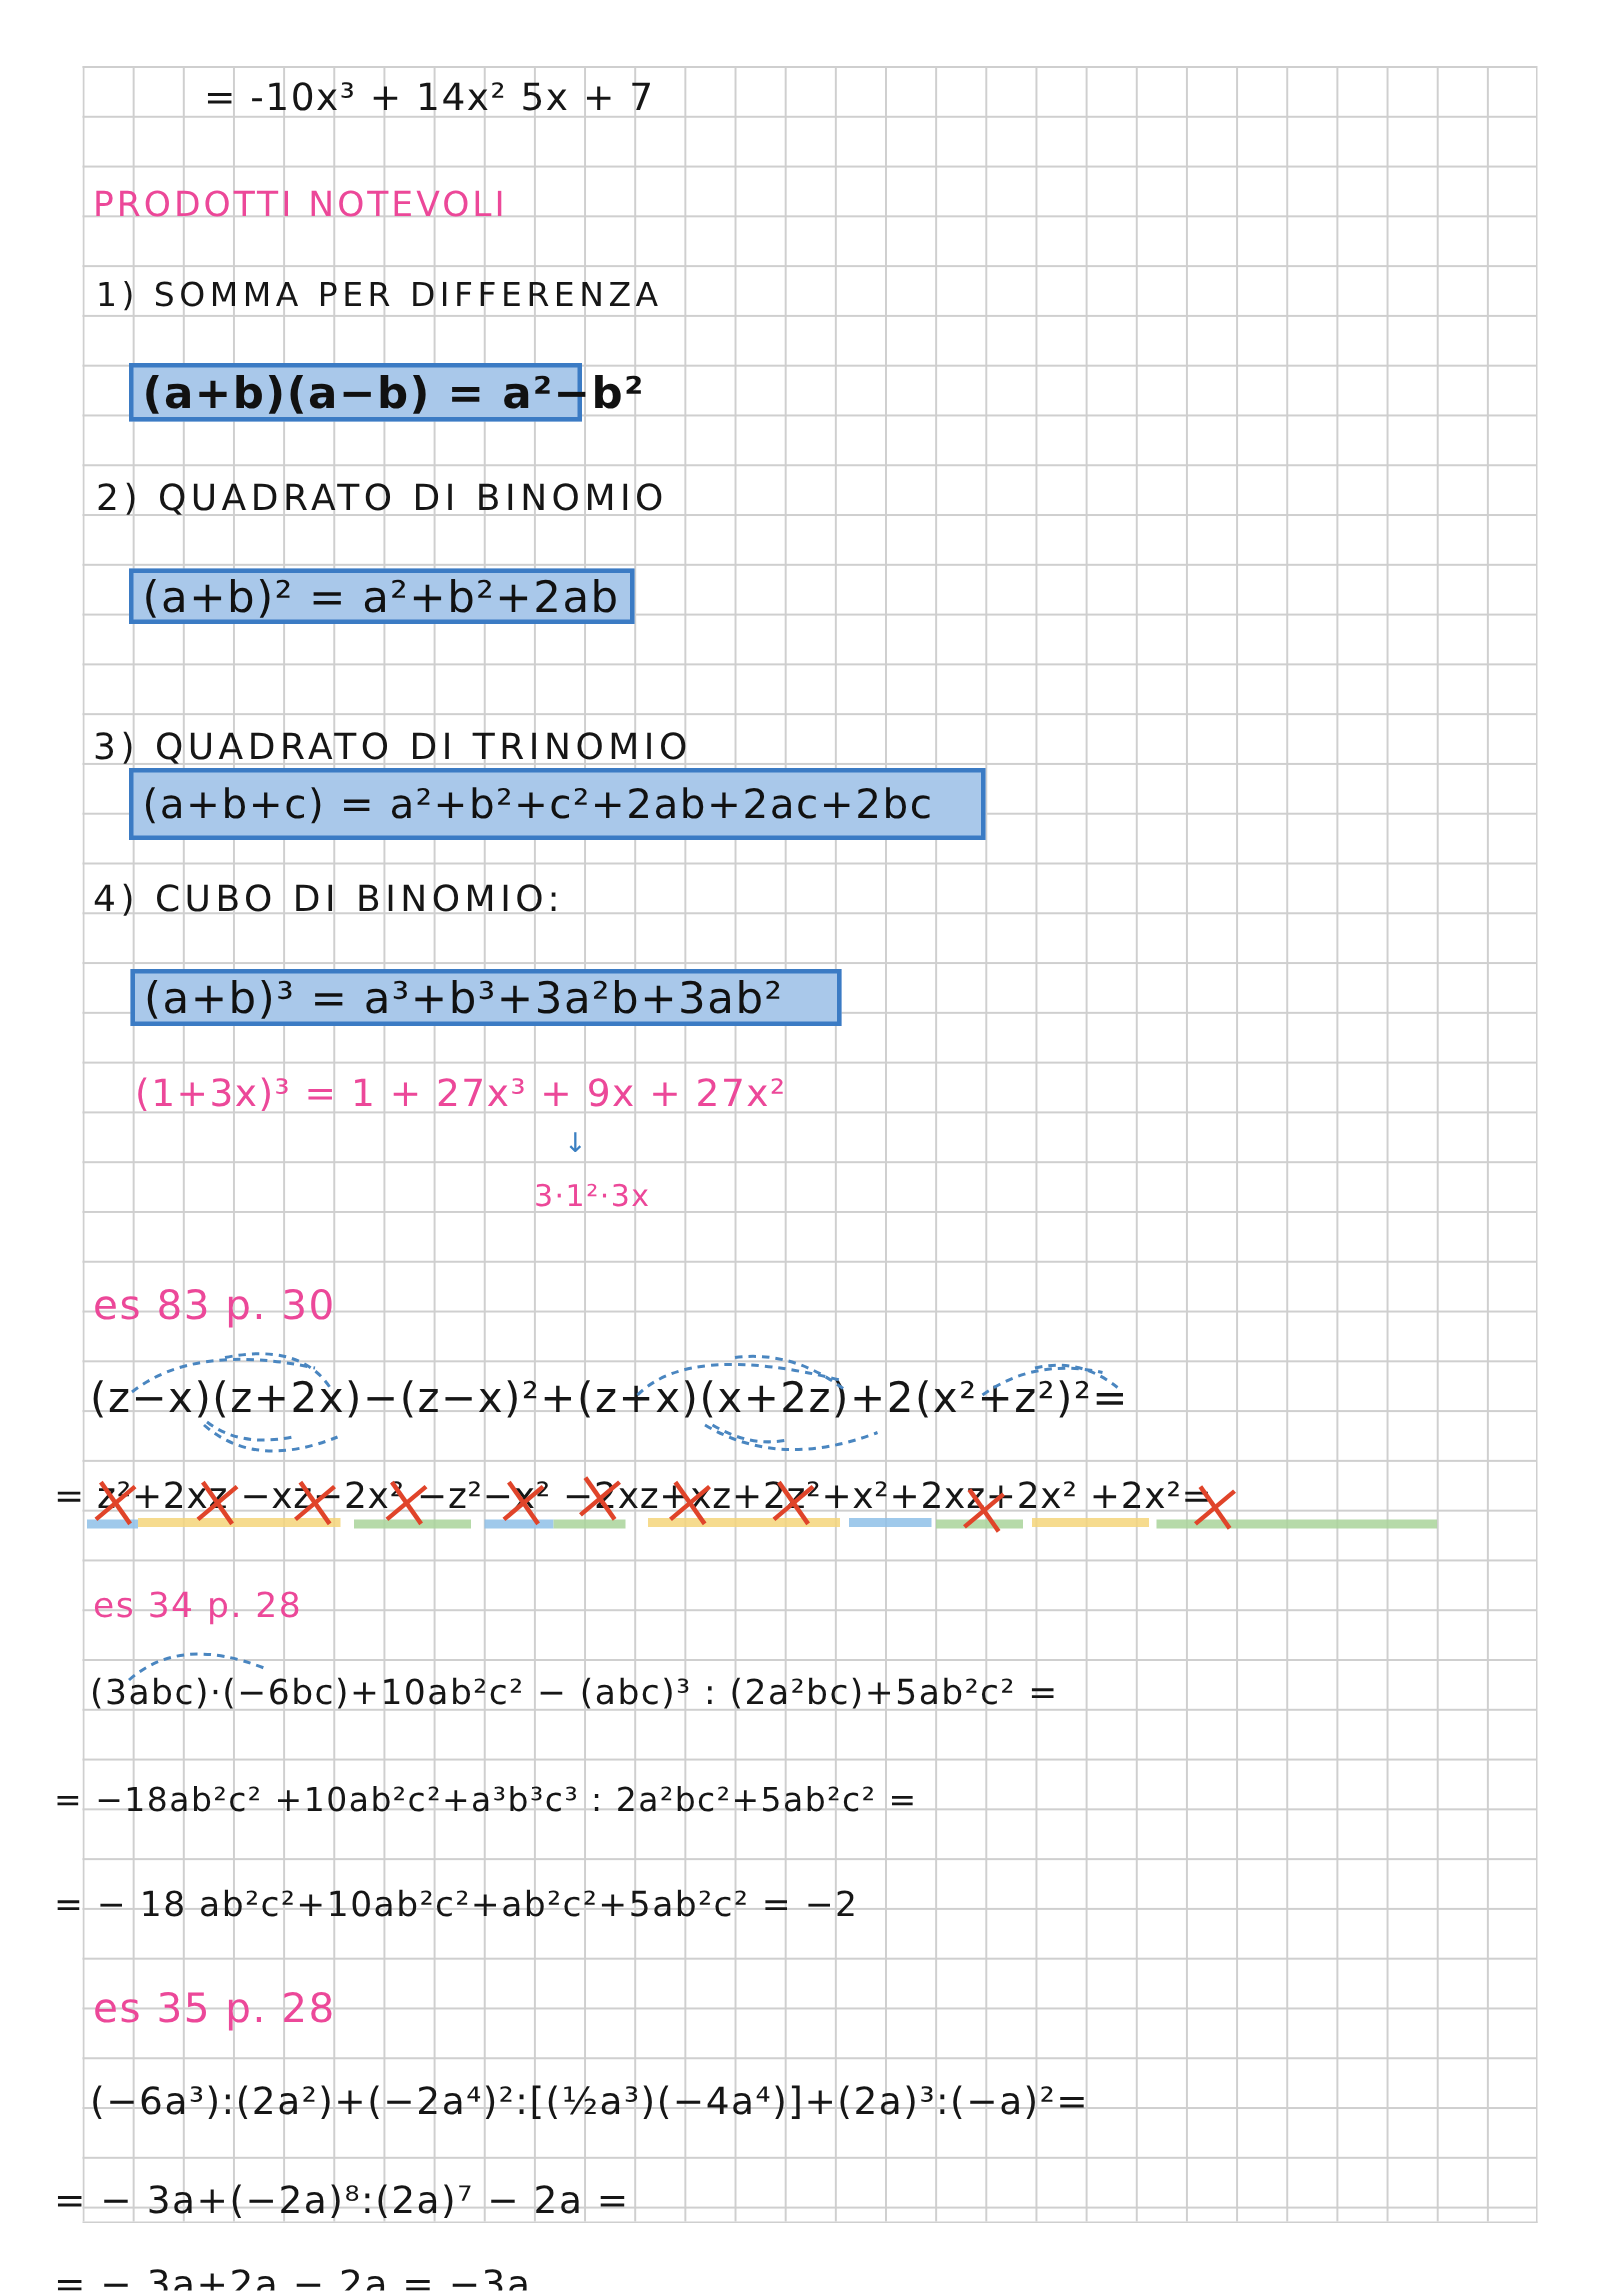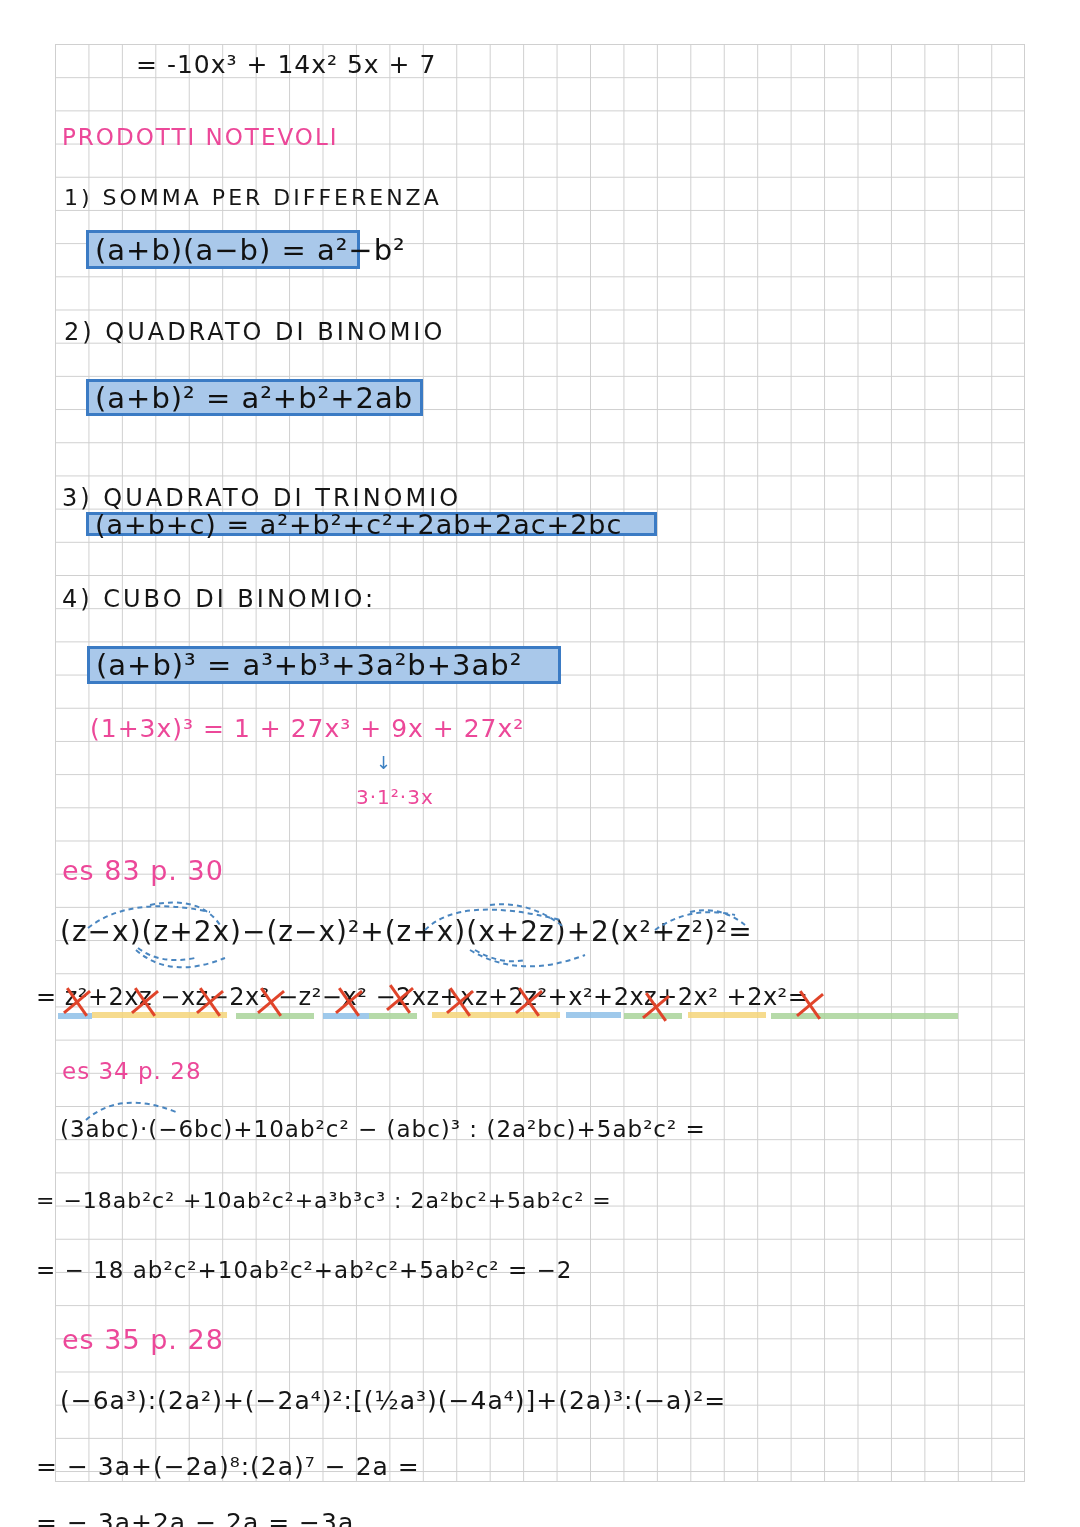--- a/index.html
+++ b/index.html
@@ -49,31 +49,31 @@
 </head>
 <body>
 
 <div class="grid"></div>
 
 <div class="line ink eq" style="left:136px; top:52px; font-size:25px;">= -10x³ + 14x² 5x + 7</div>
 
 <div class="line blue heading" style="left:62px; top:126px;">PRODOTTI NOTEVOLI</div>
 
 <div class="line ink sec" style="left:64px; top:187px;">1) SOMMA PER DIFFERENZA</div>
-<div class="box" style="left:86px; top:230px; width:274px; height:39px;">
+<div class="box" style="left:86px; top:242px; width:302px; height:39px;font-weight:bold;">
   <span>(a+b)(a−b) = a²−b²</span>
 </div>
 
 <div class="line ink sec" style="left:64px; top:320px; font-size:24px;">2) QUADRATO DI BINOMIO</div>
 <div class="box" style="left:86px; top:379px; width:337px; height:37px;">
   <span>(a+b)² = a²+b²+2ab</span>
 </div>
 
 <div class="line ink sec" style="left:62px; top:454px; font-size:24px;margin-top:32px;">3) QUADRATO DI TRINOMIO</div>
-<div class="box" style="left:86px; top:512px; width:571px; height:24px; font-size:27px;">
+<div class="box" style="left:86px; top:512px; width:571px; height:48px; font-size:27px;">
   <span>(a+b+c) = a²+b²+c²+2ab+2ac+2bc</span>
 </div>
 
 <div class="line ink sec" style="left:62px; top:587px; font-size:24px;">4) CUBO DI BINOMIO:</div>
 <div class="box" style="left:87px; top:646px; width:474px; height:38px; font-size:29px;">
   <span>(a+b)³ = a³+b³+3a²b+3ab²</span>
 </div>
 
 <div class="line blue eq" style="left:90px; top:716px; font-size:25px;">(1+3x)³ = 1 + 27x³ + 9x + 27x²</div>
 <div class="arrow" style="left:376px; top:752px;">↓</div>

